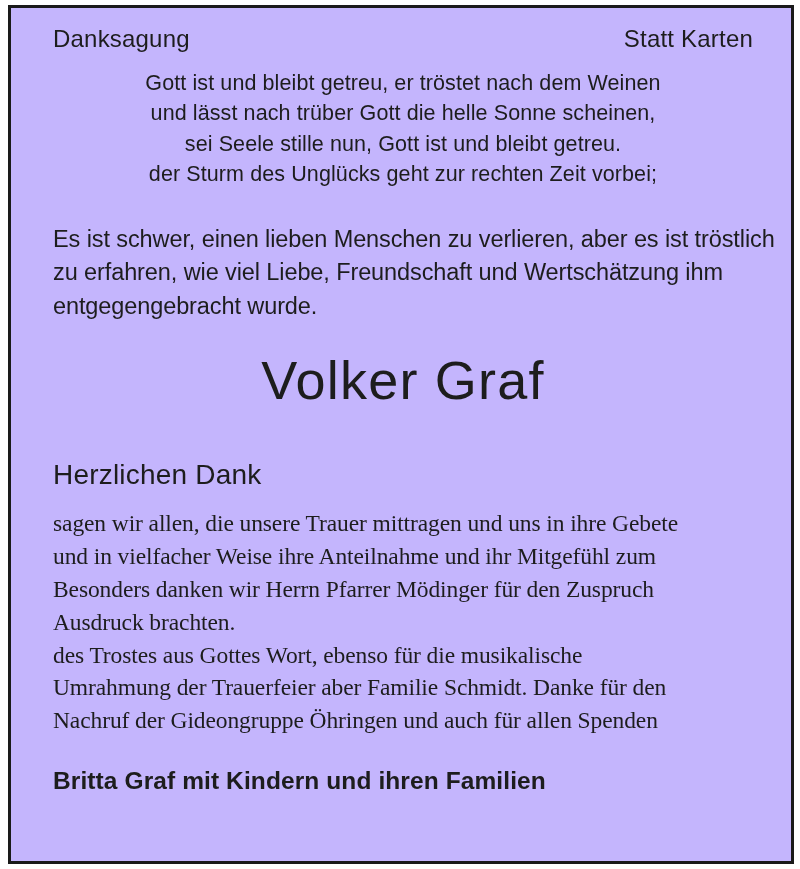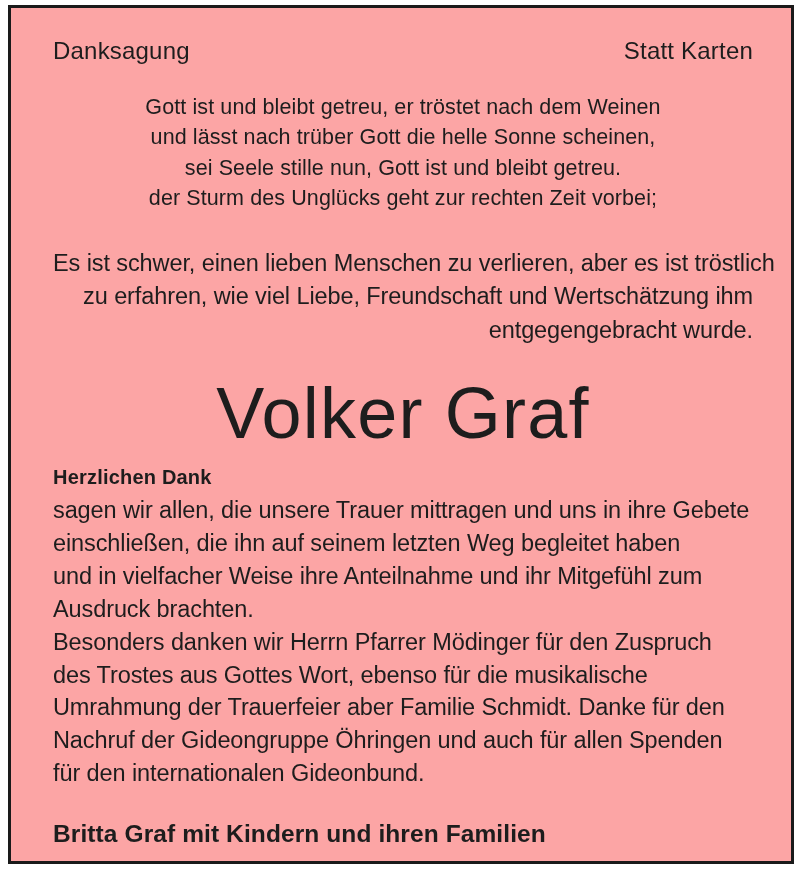--- a/index.html
+++ b/index.html
@@ -22,80 +22,81 @@
     height: 869px;
     background: #ffffff;
     padding: 5px 6px 5px 8px;
   }
 
   .frame {
     box-sizing: border-box;
     width: 100%;
     height: 100%;
     border: 3px solid #1a1a1a;
-    background: #fca5a5;
-    padding: 30px 38px 0 42px;
+    background: #c4b5fd;
+    padding: 18px 38px 0 42px;
   }
 
   
   .header {
     display: flex;
     justify-content: space-between;
     align-items: baseline;
     font-size: 24px;
     letter-spacing: 0.2px;
     line-height: 1.1;
   }
   .header-left  { text-align: left; }
   .header-right { text-align: center; }
 
   
   .poem {
-    margin-top: 28px;
+    margin-top: 16px;
     text-align: center;
     font-size: 21.5px;
     line-height: 1.40;
     letter-spacing: 0.1px;
   }
   .poem-line { display: block; white-space: nowrap; }
 
   
   .intro {
     margin-top: 34px;
     font-size: 23.5px;
     line-height: 1.43;
     letter-spacing: -0.1px;
   }
-  .intro-line { display: block; white-space: nowrap; text-align: right; }
+  .intro-line { display: block; white-space: nowrap; }
 
   
   .name {
     margin-top: 28px;
     text-align: center;
-    font-size: 72px;
+    font-size: 54px;
     font-weight: 300;
     letter-spacing: 1.2px;
     line-height: 1.05;
   }
 
   
   .thanks-heading {
-    margin-top: 15px;
-    font-size: 20px;
-    font-weight: bold;
+    margin-top: 52px;
+    font-size: 28px;
+    font-weight: normal;
     letter-spacing: 0.2px;
     line-height: 1.1;
   }
 
   
   .body-text {
-    margin-top: 6px;
+    margin-top: 16px;
     font-size: 23.5px;
     line-height: 1.40;
     letter-spacing: -0.1px;
+    font-family: Liberation Serif, serif;
   }
   .body-line { display: block; white-space: nowrap; }
 
   
   .signature {
     margin-top: 30px;
     font-size: 24.5px;
     font-weight: bold;
     letter-spacing: 0.1px;
     line-height: 1.15;
@@ -124,26 +125,24 @@
       <span class="intro-line">zu erfahren, wie viel Liebe, Freundschaft und Wertschätzung ihm</span>
       <span class="intro-line">entgegengebracht wurde.</span>
     </div>
 
     <div class="name">Volker Graf</div>
 
     <div class="thanks-heading">Herzlichen Dank</div>
 
     <div class="body-text">
       <span class="body-line">sagen wir allen, die unsere Trauer mittragen und uns in ihre Gebete</span>
-      <span class="body-line">einschließen, die ihn auf seinem letzten Weg begleitet haben</span>
       <span class="body-line">und in vielfacher Weise ihre Anteilnahme und ihr Mitgefühl zum</span>
+      <span class="body-line">Besonders danken wir Herrn Pfarrer Mödinger für den Zuspruch</span>
       <span class="body-line">Ausdruck brachten.</span>
-      <span class="body-line">Besonders danken wir Herrn Pfarrer Mödinger für den Zuspruch</span>
       <span class="body-line">des Trostes aus Gottes Wort, ebenso für die musikalische</span>
       <span class="body-line">Umrahmung der Trauerfeier aber Familie Schmidt. Danke für den</span>
       <span class="body-line">Nachruf der Gideongruppe Öhringen und auch für allen Spenden</span>
-      <span class="body-line">für den internationalen Gideonbund.</span>
     </div>
 
     <div class="signature">Britta Graf mit Kindern und ihren Familien</div>
 
   </div>
 </div>
 
 </body></html>

